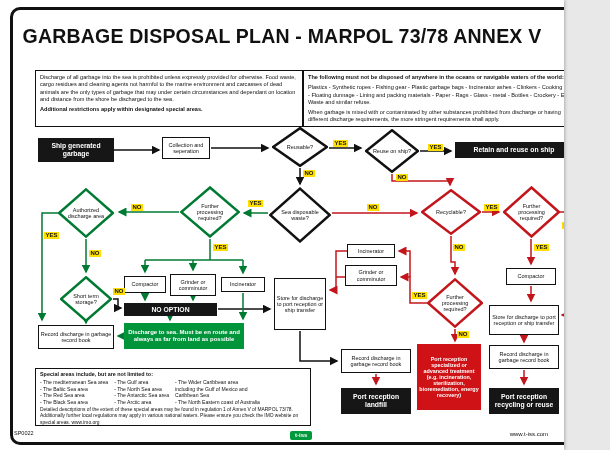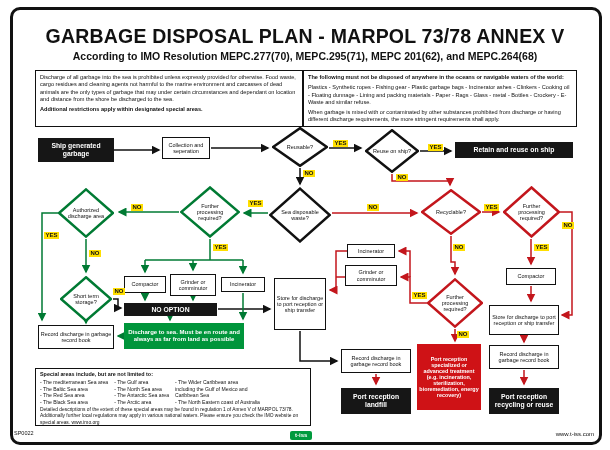--- a/index.html
+++ b/index.html
@@ -1,16 +1,16 @@
 <!DOCTYPE html>
 <html><head>
 <meta charset="utf-8">
 <style>
   html,body{margin:0;padding:0;background:#e8e8e8;}
-  .page{position:relative;width:610px;height:450px;background:#fff;font-family:"Liberation Sans",sans-serif;color:#111;overflow:hidden;box-shadow:0 0 4px rgba(0,0,0,.4);}
+  .page{position:relative;width:564px;height:450px;background:#fff;font-family:"Liberation Sans",sans-serif;color:#111;overflow:hidden;box-shadow:0 0 4px rgba(0,0,0,.4);}
   .frame{position:absolute;left:10px;top:7px;width:586px;height:432px;border:3px solid #111;border-radius:10px;z-index:0;}
   .title{position:absolute;left:0;top:25px;width:100%;text-align:center;font-weight:bold;font-size:19.5px;letter-spacing:.2px;z-index:2;}
   .subtitle{position:absolute;left:0;top:50px;width:100%;text-align:center;font-weight:bold;font-size:10.5px;z-index:2;}
   .notice{position:absolute;border:1px solid #111;font-size:5.6px;line-height:1.3;padding:3px 4px;background:#fff;z-index:2;}
   .n-left{left:35px;top:70px;width:258px;height:49px;}
   .n-right{left:303px;top:70px;width:264px;height:49px;}
   .notice .b{font-weight:bold;}
   .notice p{margin:0 0 3px 0;}
   .node{position:absolute;display:flex;align-items:center;justify-content:center;text-align:center;font-size:5.5px;line-height:1.12;z-index:2;box-sizing:border-box;}
   .box{background:#fff;border:1px solid #111;padding:1px;}
@@ -31,21 +31,20 @@
   .footer-url{position:absolute;right:16px;top:431px;font-size:6px;z-index:3;}
   .brand{position:absolute;left:290px;top:431px;background:#009a3d;color:#fff;font-weight:bold;font-size:6px;line-height:9px;padding:0 5px;border-radius:2px;z-index:3;}
 </style>
 </head>
 <body>
 
 <div class="page">
   <div class="frame"></div>
 
   <div class="title">GARBAGE DISPOSAL PLAN - MARPOL 73/78 ANNEX V</div>
-  <div class="subtitle">According to IMO Resolution MEPC.277(70), MEPC.295(71), MEPC 201(62), and MEPC.264(68)</div>
 
   <div class="notice n-left">
     <p>Discharge of all garbage into the sea is prohibited unless expressly provided for otherwise. Food waste, cargo residues and cleaning agents not harmful to the marine environment and carcasses of dead animals are the only types of garbage that may under certain circumstances and dependant on location and distance from the shore be discharged to the sea.</p>
     <p class="b">Additional restrictions apply within designated special areas.</p>
   </div>
   <div class="notice n-right">
     <p class="b">The following must not be disposed of anywhere in the oceans or navigable waters of the world:</p>
     <p>Plastics - Synthetic ropes - Fishing gear - Plastic garbage bags - Incinerator ashes - Clinkers - Cooking oil - Floating dunnage - Lining and packing materials - Paper - Rags - Glass - metal - Bottles - Crockery - E-Waste and similar refuse.</p>
     <p>When garbage is mixed with or contaminated by other substances prohibited from discharge or having different discharge requirements, the more stringent requirements shall apply.</p>
   </div>

